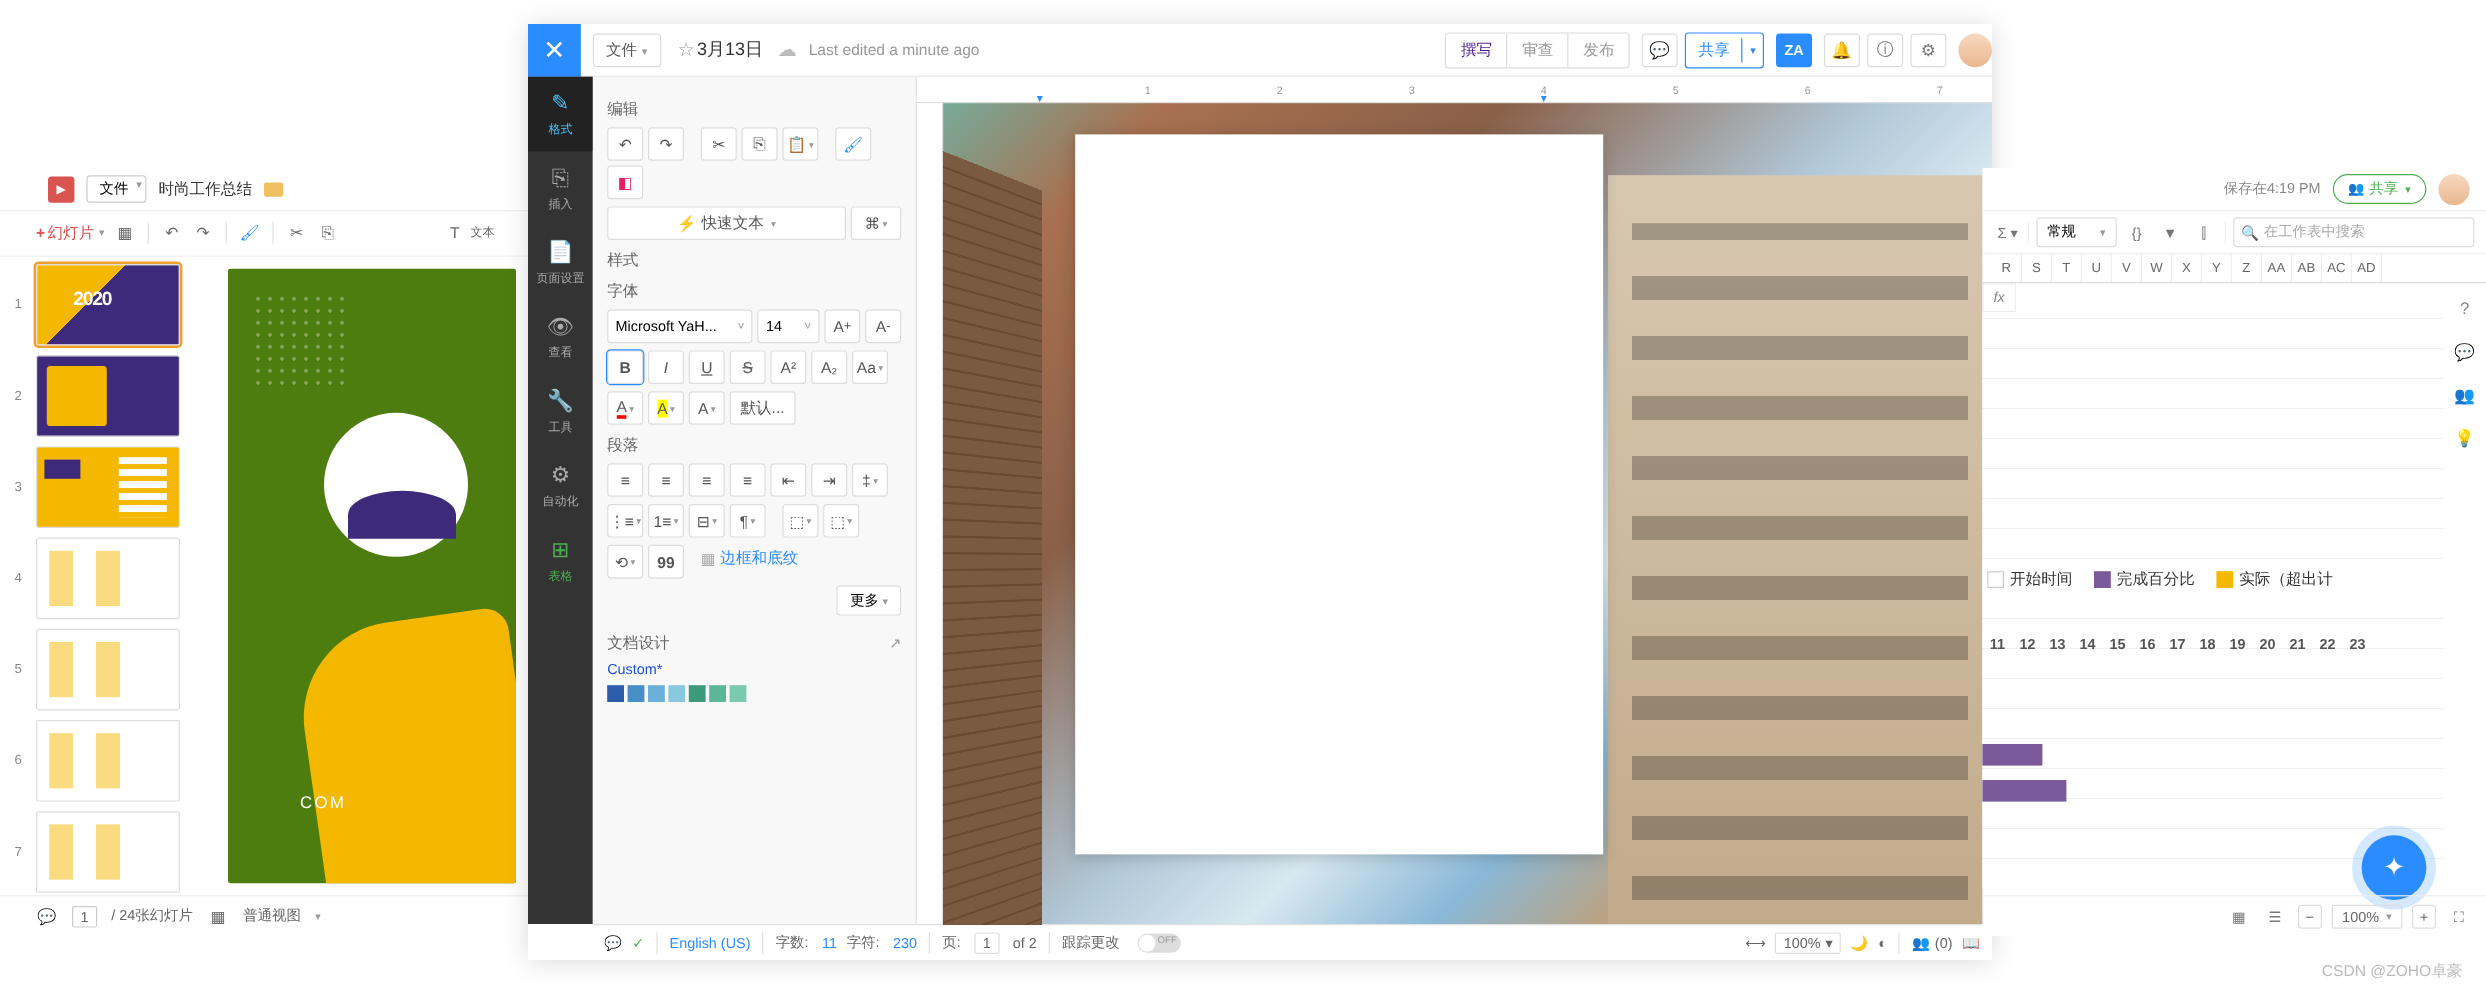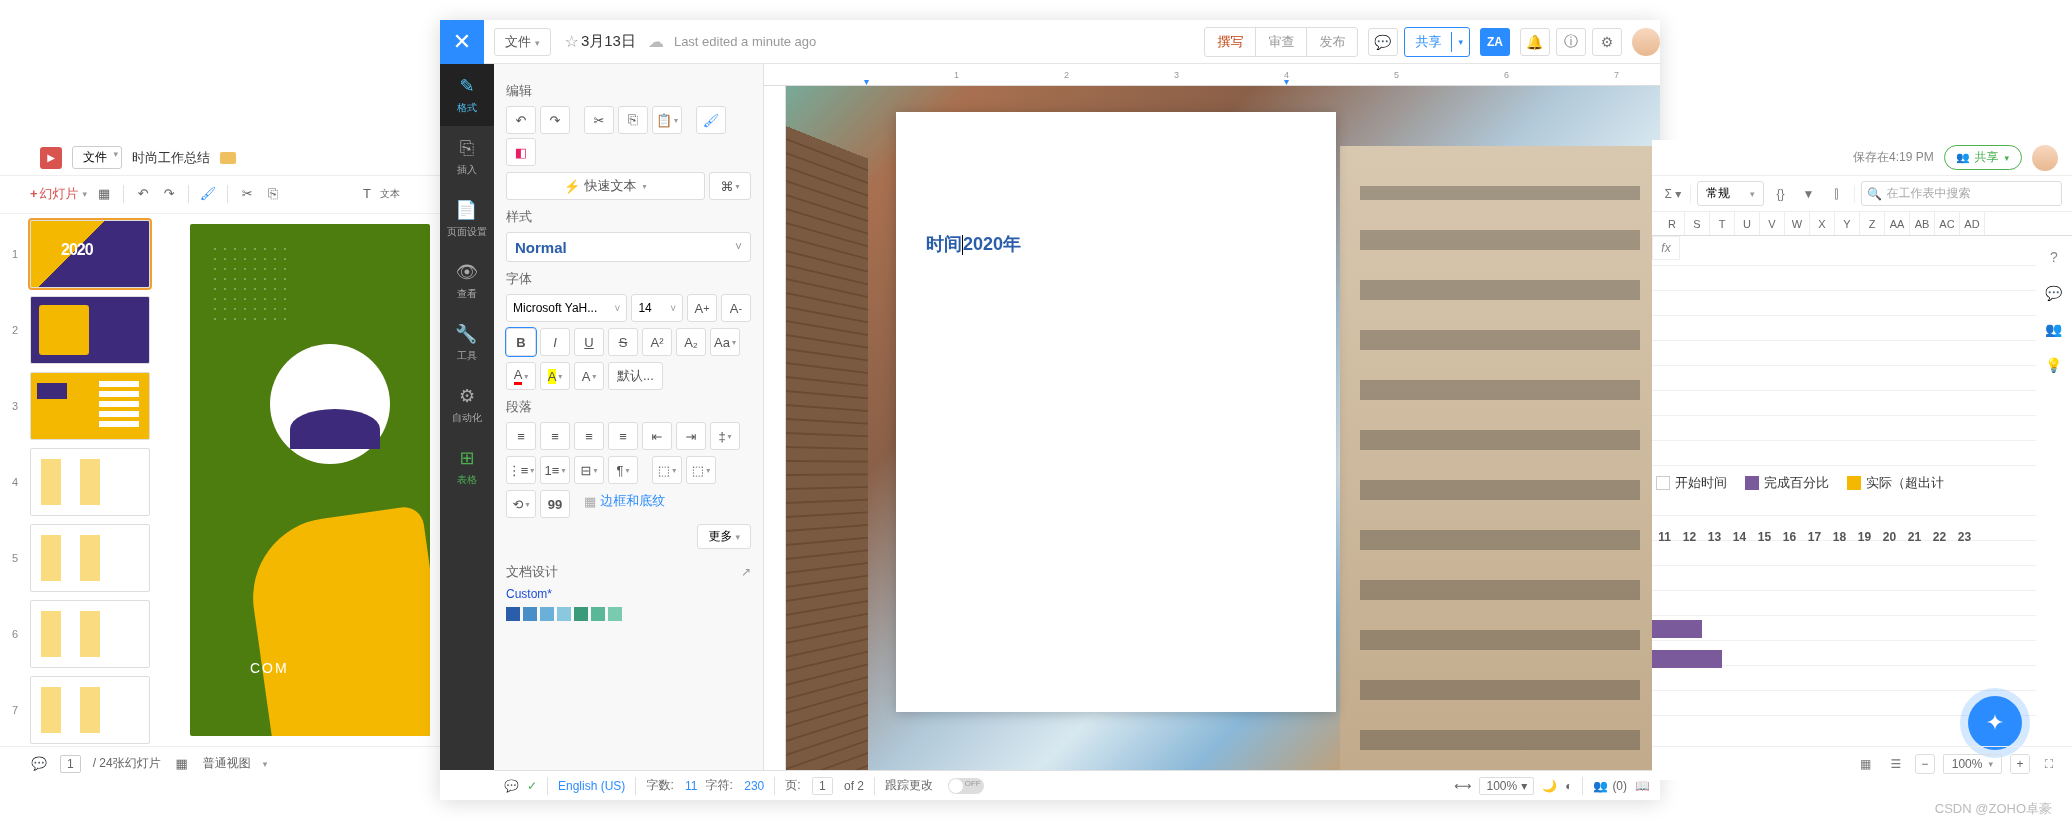--- a/index.html
+++ b/index.html
@@ -6,21 +6,21 @@
 body { width: 2072px; height: 824px; background: #fff; position: relative; overflow: hidden; }
 
 
 .slides-app { position: absolute; left: 0; top: 140px; width: 440px; height: 640px; background: #fff; }
 .slides-topbar { display: flex; align-items: center; gap: 10px; padding: 6px 30px 6px 40px; border-bottom: 1px solid #eee; height: 36px; }
 .slides-logo { width: 22px; height: 22px; background: #d9534f; border-radius: 3px; display:flex;align-items:center;justify-content:center;color:#fff;font-size:10px; }
 .slides-file-btn { border: 1px solid #ccc; border-radius: 3px; padding: 2px 14px 2px 10px; font-size: 12px; position: relative; }
 .slides-file-btn::after { content: "▾"; position: absolute; right: 3px; font-size: 9px; color: #999; }
 .slides-title { font-size: 13px; color: #333; }
 .slides-folder { width: 16px; height: 12px; background: #f0c060; border-radius: 2px; }
-.slides-toolbar { display: flex; align-items: center; gap: 8px; padding: 6px 40px 8px 30px; height: 38px; border-bottom: 1px solid #f0f0f0; }
+.slides-toolbar { display: flex; align-items: center; gap: 8px; padding: 6px 28px 8px 30px; height: 38px; border-bottom: 1px solid #f0f0f0; }
 .slides-add { color: #d9534f; font-size: 13px; display: flex; align-items: center; gap: 2px; }
 .slides-add::before { content: "+"; font-weight: bold; }
 .slides-add::after { content: "▾"; font-size: 9px; margin-left: 2px; color: #999; }
 .tb-divider { width: 1px; height: 18px; background: #e0e0e0; margin: 0 2px; }
 .tb-ico { width: 18px; height: 18px; display: flex; align-items: center; justify-content: center; color: #666; font-size: 13px; }
 .slides-body { display: flex; height: calc(100% - 74px - 34px); }
 .slides-thumbs { width: 180px; padding: 6px 12px; overflow: hidden; }
 .thumb-row { display: flex; gap: 8px; margin-bottom: 8px; align-items: center; }
 .thumb-num { width: 10px; font-size: 11px; color: #888; }
 .thumb { width: 120px; height: 68px; border: 1px solid #ddd; border-radius: 2px; position: relative; overflow: hidden; }
@@ -50,21 +50,21 @@
 .wh-btn { border: 1px solid #ddd; border-radius: 3px; padding: 4px 10px; font-size: 13px; color: #555; margin-left: 10px; position: relative; }
 .wh-btn.caret::after { content: "▾"; font-size: 9px; margin-left: 4px; color: #999; }
 .wh-star { margin-left: 14px; color: #999; font-size: 16px; }
 .wh-date { margin-left: 2px; font-size: 15px; color: #333; }
 .wh-cloud { margin-left: 12px; color: #bbb; font-size: 16px; }
 .wh-edited { margin-left: 10px; font-size: 13px; color: #999; }
 .wh-spacer { flex: 1; }
 .wh-seg { border: 1px solid #ddd; display: flex; border-radius: 3px; overflow: hidden; margin-right: 10px; }
 .wh-seg span { padding: 5px 12px; font-size: 13px; color: #999; border-right: 1px solid #ddd; }
 .wh-seg span:last-child { border-right: none; }
-.wh-seg span.active { color: #c2410c; }
+.wh-seg span.active { color: #4c1d95; }
 .wh-share { border: 1px solid #2a8cff; color: #2a8cff; border-radius: 3px; display: flex; align-items: center; margin-right: 10px; }
 .wh-share .lbl { padding: 5px 10px; font-size: 13px; }
 .wh-share .dd { border-left: 1px solid #2a8cff; padding: 5px 6px; font-size: 9px; }
 .wh-za { background: #2a8cff; color: #fff; border-radius: 3px; width: 30px; height: 28px; display:flex;align-items:center;justify-content:center;font-size:12px;font-weight:bold;margin-right:10px; }
 .wh-iconbtn { width: 30px; height: 28px; border: 1px solid #ddd; border-radius: 3px; display: flex; align-items: center; justify-content: center; color: #777; font-size: 14px; margin-right:6px; }
 .wh-avatar { width: 28px; height: 28px; border-radius: 50%; background: linear-gradient(#f8d8c0,#e8b890); margin-left:4px; }
 
 .writer-body { display: flex; height: calc(100% - 44px - 30px); }
 .writer-sidenav { width: 54px; background: #333; display: flex; flex-direction: column; }
 .sn-item { height: 62px; display: flex; flex-direction: column; align-items: center; justify-content: center; color: #aaa; font-size: 10px; gap: 4px; cursor: pointer; }
@@ -293,23 +293,20 @@
       </div>
       <div class="btn-row">
         <div class="tbtn wide caret" style="flex:1">
             <span style="color:#2a8cff">⚡</span>
             <span>快速文本</span>
           </div>
         <div class="tbtn caret" style="width:42px">⌘</div>
       </div>
 
       <div class="panel-h">样式</div>
-      <div class="sel">
-          <span class="val">Normal</span>
-        </div>
 
       <div class="panel-h">字体</div>
       <div class="btn-row">
         <div class="sel2" style="flex:2">
             <span>Microsoft YaH...</span>
           </div>
         <div class="sel2" style="flex:.7">
             <span>14</span>
           </div>
         <div class="tbtn">A<sup>+</sup></div>
@@ -403,23 +400,20 @@
         <span class="num" style="left:520px">4</span>
         <span class="num" style="left:630px">5</span>
         <span class="num" style="left:740px">6</span>
         <span class="num" style="left:850px">7</span>
       </div>
       <div class="ruler-v"></div>
       <div class="page-bg">
         <div class="building-left"></div>
         <div class="building-right"></div>
         <div class="page">
-          <div class="page-h2">
-            <span>时间</span><span class="cursor"></span><span>2020年</span>
-          </div>
         </div>
       </div>
     </div>
   </div>
 
   <div class="writer-status">
     <div class="ws-item">💬</div>
     <div class="ws-item" style="color:#4caf50">✓</div>
     <div class="ws-divider"></div>
     <div class="ws-item ws-val">English (US)</div>

